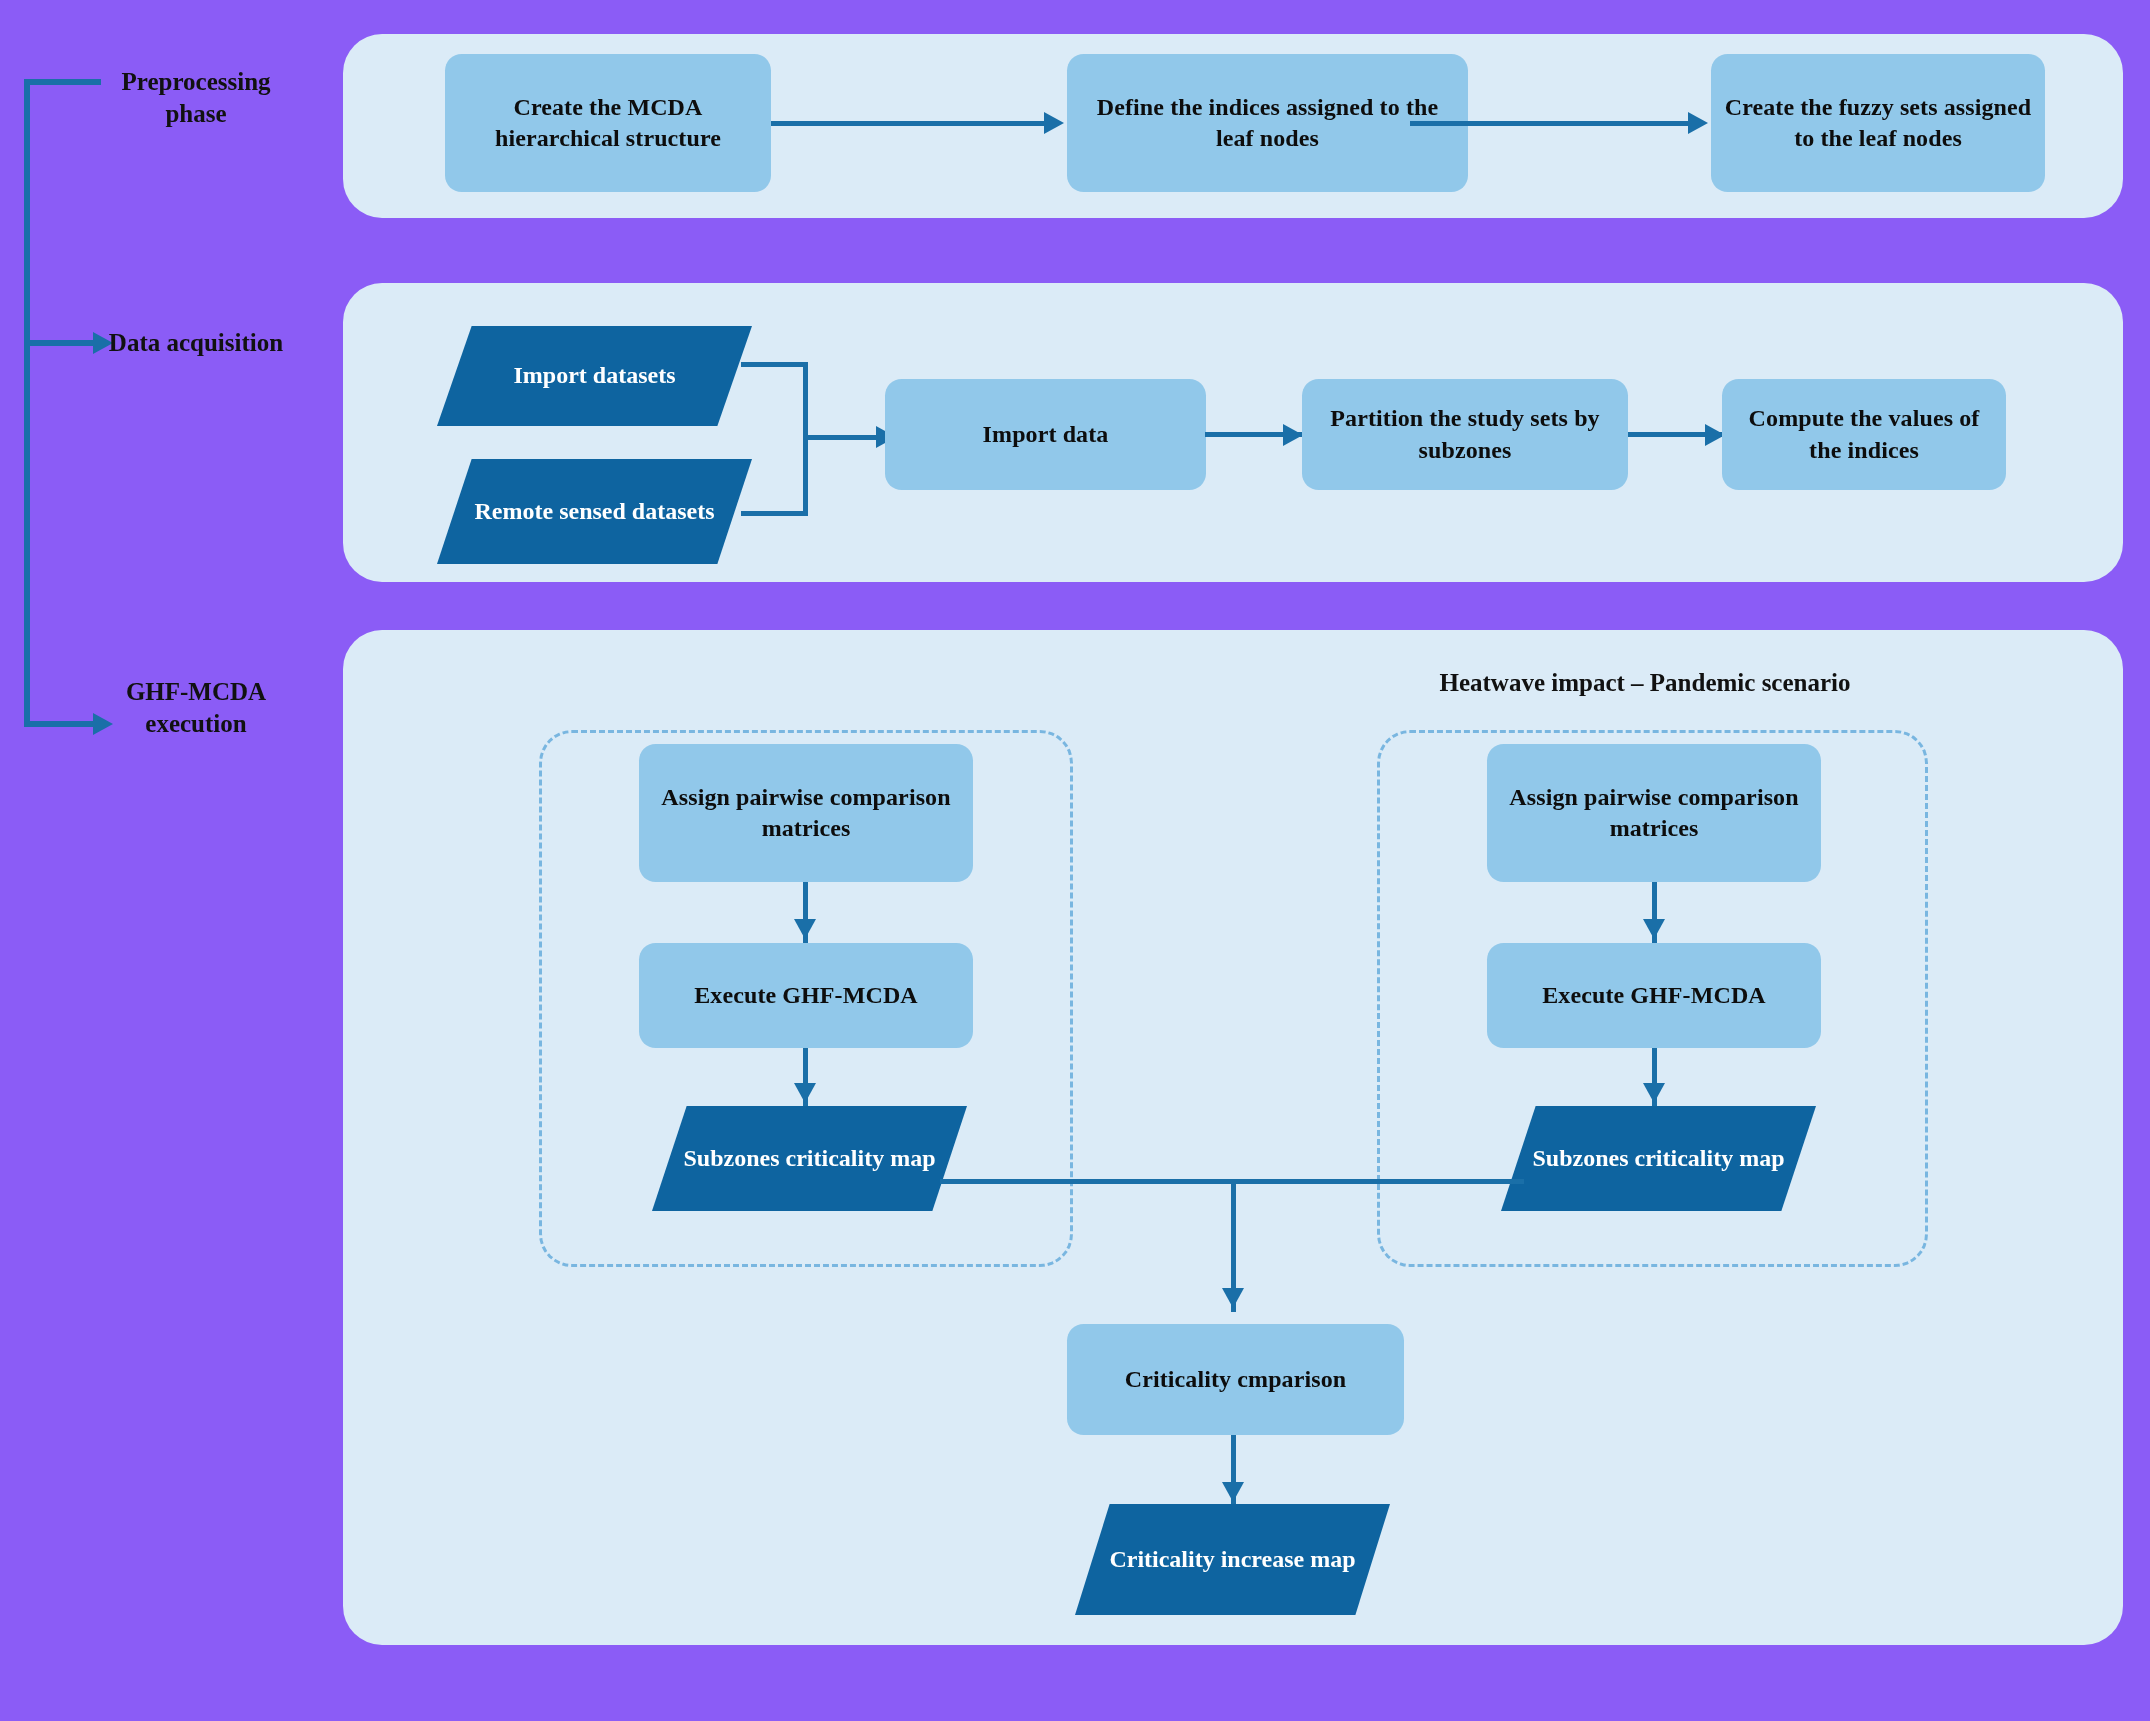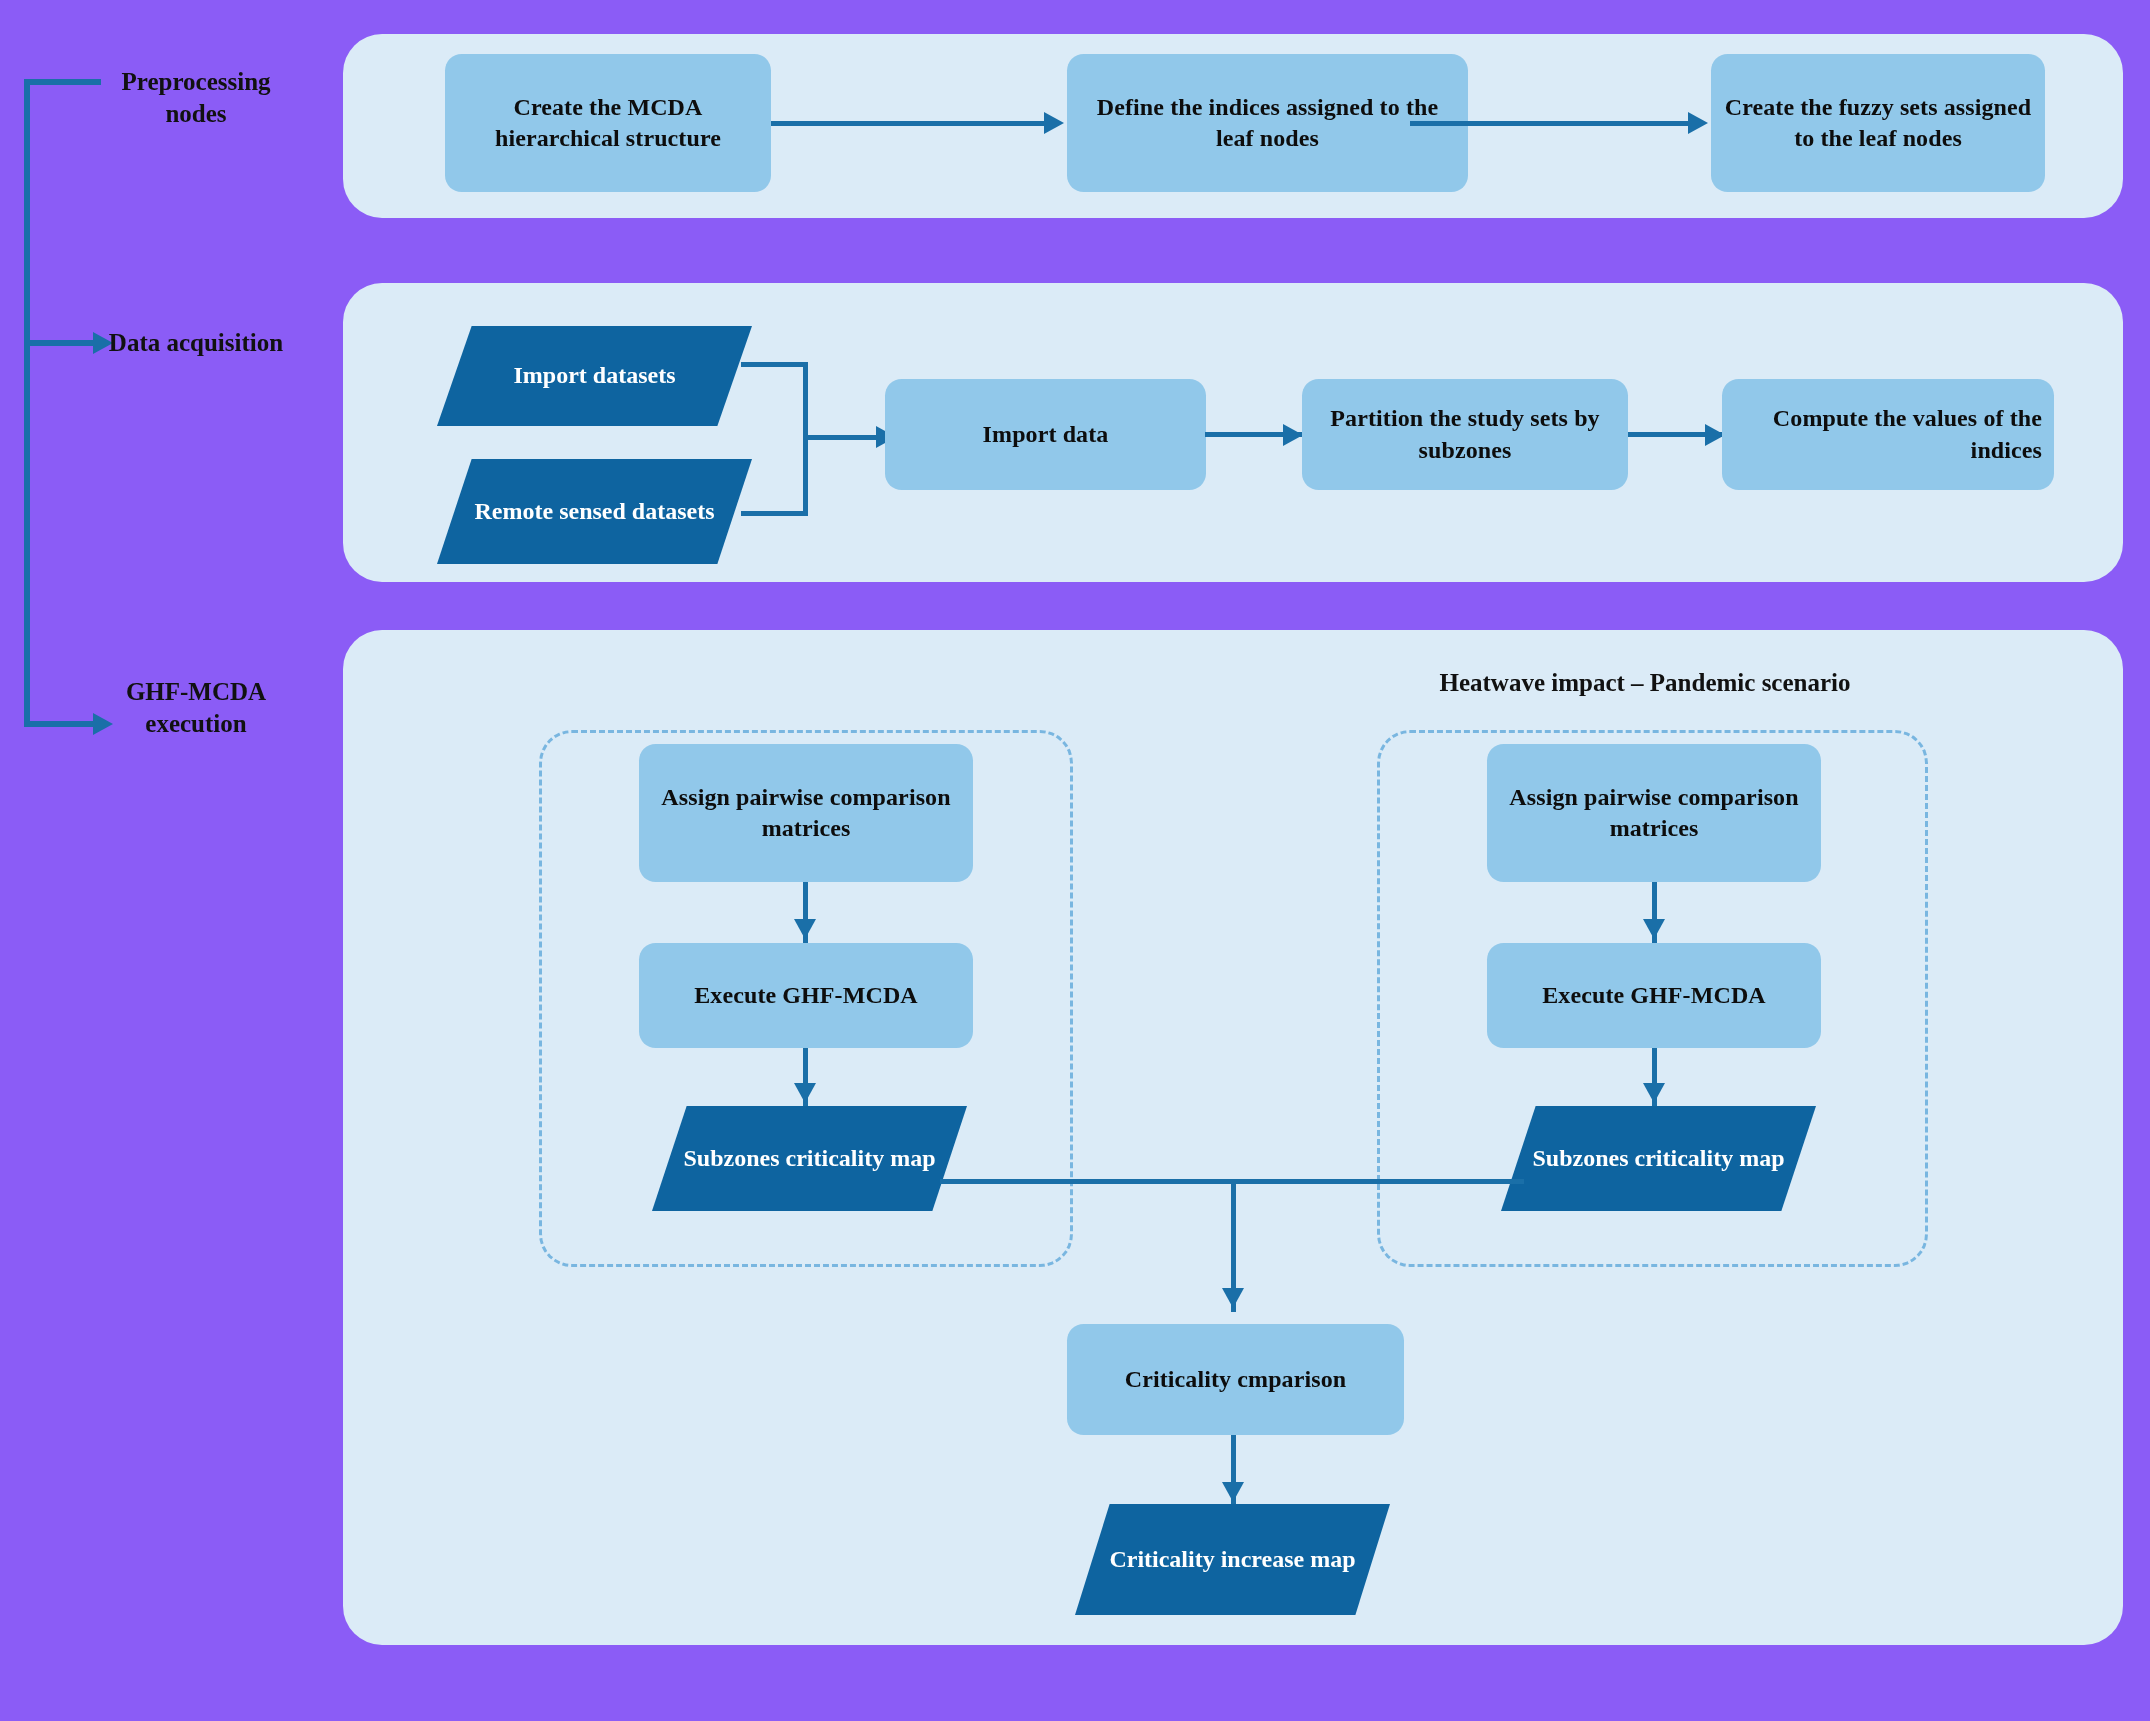--- a/index.html
+++ b/index.html
@@ -68,21 +68,21 @@
   <div class="bracket-line lnh" style="left:24px;top:79px;width:77px;height:6px;"></div>
 
   <div class="ln lnh" style="left:24px;top:340px;width:72px;height:6px;"></div>
   <div class="arrow right" style="left:93px;top:332px;"></div>
 
   <div class="ln lnh" style="left:24px;top:721px;width:72px;height:6px;"></div>
   <div class="arrow right" style="left:93px;top:713px;"></div>
 
   <div class="plabel" style="left:77px;top:66px;width:238px;">
     <div>Preprocessing</div>
-    <div>nodes</div>
+    <div>phase</div>
   </div>
 
   <div class="plabel" style="left:77px;top:327px;width:238px;">
     <div>Data acquisition</div>
   </div>
 
   <div class="plabel" style="left:77px;top:676px;width:238px;">
     <div>GHF-MCDA</div>
     <div>execution</div>
   </div>
@@ -122,21 +122,21 @@
   <div class="pbox" style="left:885px;top:379px;width:321px;height:111px;">Import data</div>
 
   <div class="ln lnh" style="left:1205px;top:432px;width:97px;height:5px;"></div>
   <div class="arrow right" style="left:1283px;top:424px;"></div>
 
   <div class="pbox" style="left:1302px;top:379px;width:326px;height:111px;">Partition the study sets by subzones</div>
 
   <div class="ln lnh" style="left:1628px;top:432px;width:94px;height:5px;"></div>
   <div class="arrow right" style="left:1705px;top:424px;"></div>
 
-  <div class="pbox" style="left:1722px;top:379px;width:332px;height:111px;text-align:right;">Compute the values of the indices</div>
+  <div class="pbox" style="left:1722px;top:379px;width:284px;height:111px;">Compute the values of the indices</div>
 
   <div class="panel" style="left:343px;top:630px;width:1780px;height:1015px;"></div>
 
 
   <div class="scap" style="left:1366px;top:669px;width:558px;">Heatwave impact – Pandemic scenario</div>
 
   <div class="dashbox" style="left:539px;top:730px;width:528px;height:531px;"></div>
   <div class="dashbox" style="left:1377px;top:730px;width:545px;height:531px;"></div>
 
   <div class="pbox" style="left:639px;top:744px;width:334px;height:138px;">Assign pairwise comparison matrices</div>

